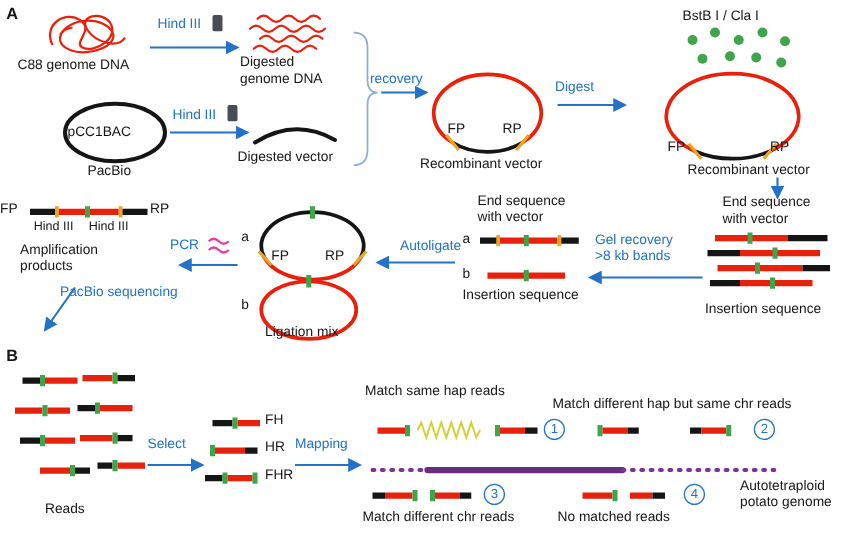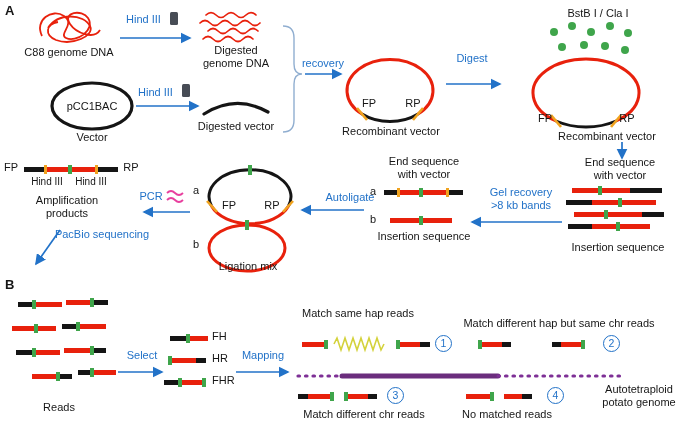--- a/index.html
+++ b/index.html
@@ -1,18 +1,18 @@
 <!DOCTYPE html>
 <html><head>
 <meta charset="utf-8">
 <style>
   html,body{margin:0;padding:0;background:#fff;}
   .fig{position:relative;width:689px;height:436px;background:#ffffff;font-family:"Liberation Sans",sans-serif;overflow:hidden;}
   .layer{position:absolute;left:0;top:0;}
-  .t{position:absolute;font-size:11px;line-height:1.18;color:#161616;text-align:center;white-space:pre-line;}
+  .t{position:absolute;font-size:11px;line-height:1.18;color:#161616;text-align:left;white-space:pre-line;}
   .t.blue{color:#2272c8;}
   .t.left{text-align:left;}
   .t.b{font-weight:bold;font-size:13px;}
   .t.small{font-size:10px;}
   .badge{position:absolute;width:17px;height:17px;border:1.6px solid #2272c8;border-radius:50%;color:#2272c8;font-size:10.5px;line-height:14px;text-align:center;box-sizing:border-box;background:#fff;}
 </style>
 </head>
 <body>
 
 <div class="fig">
@@ -235,28 +235,28 @@
         <rect x="522" y="394" width="10" height="5" fill="#151515"></rect>
   </g>
 </svg>
 
 <div class="t b left" style="left:5px;top:3px;width:16px">A</div>
 <div class="t" style="left:14px;top:46px;width:110px">C88 genome DNA</div>
 <div class="t blue left" style="left:126px;top:13px;width:44px">Hind III</div>
 <div class="t" style="left:192px;top:44px;width:88px">Digested
 genome DNA</div>
 <div class="t" style="left:54px;top:100px;width:76px">pCC1BAC</div>
-<div class="t" style="left:70px;top:131px;width:44px">Vector</div>
+<div class="t" style="left:70px;top:131px;width:44px">PacBio</div>
 <div class="t blue left" style="left:138px;top:86px;width:44px">Hind III</div>
 <div class="t" style="left:190px;top:120px;width:92px">Digested vector</div>
 <div class="t blue" style="left:296px;top:57px;width:54px">recovery</div>
 <div class="t" style="left:358px;top:97px;width:22px">FP</div>
 <div class="t" style="left:402px;top:97px;width:22px">RP</div>
 <div class="t" style="left:336px;top:125px;width:110px">Recombinant vector</div>
-<div class="t blue" style="left:444px;top:52px;width:56px">Digest</div>
+<div class="t blue" style="left:444px;top:64px;width:56px">Digest</div>
 <div class="t" style="left:546px;top:7px;width:104px">BstB I / Cla I</div>
 <div class="t" style="left:534px;top:112px;width:22px">FP</div>
 <div class="t" style="left:616px;top:112px;width:22px">RP</div>
 <div class="t" style="left:550px;top:130px;width:114px">Recombinant vector</div>
 <div class="t" style="left:578px;top:156px;width:84px">End sequence
 with vector</div>
 <div class="t" style="left:564px;top:241px;width:108px">Insertion sequence</div>
 <div class="t blue" style="left:476px;top:186px;width:90px">Gel recovery
 &gt;8 kb bands</div>
 <div class="t" style="left:382px;top:155px;width:84px">End sequence

